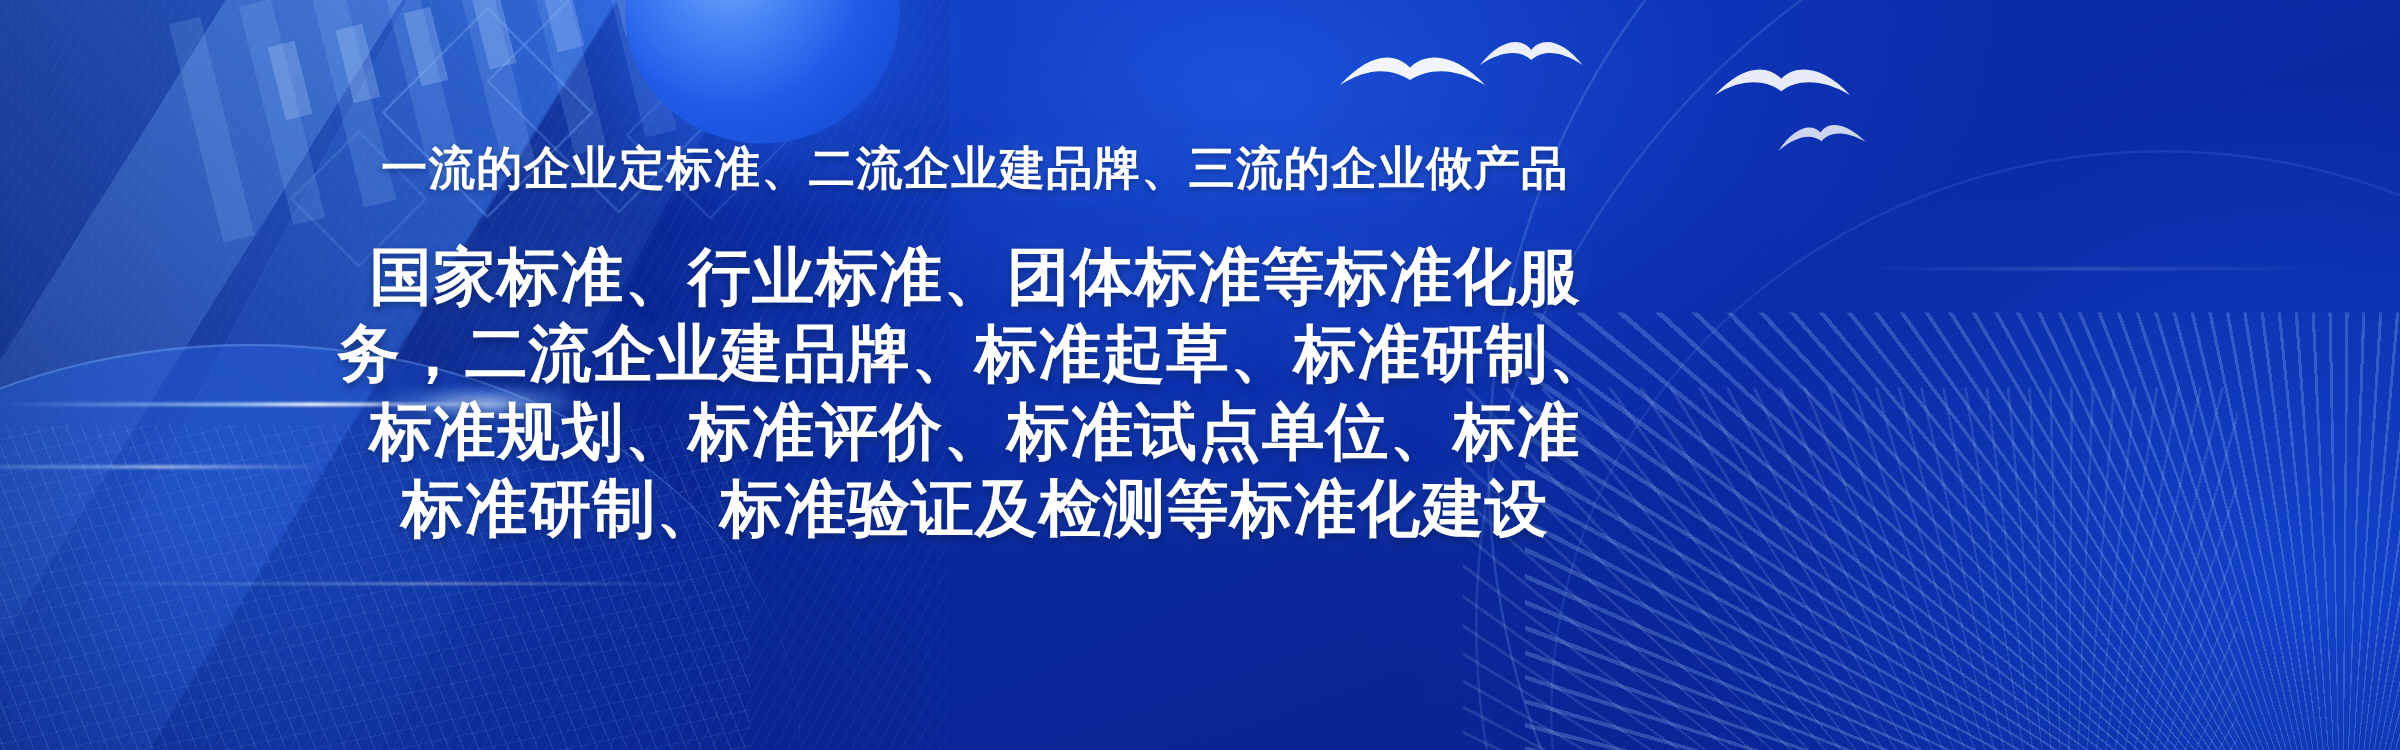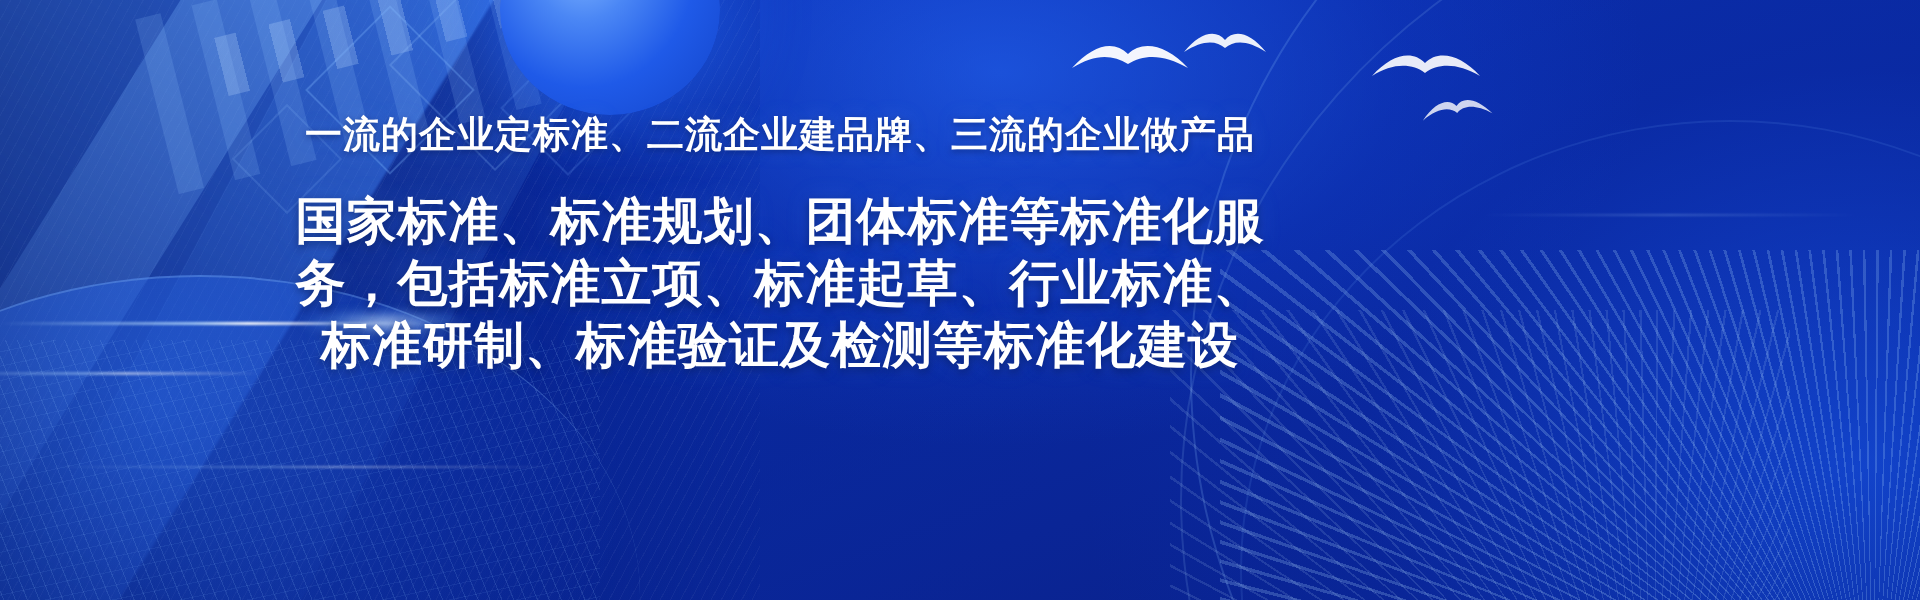--- a/index.html
+++ b/index.html
@@ -247,19 +247,20 @@
       <svg width="74" height="30" viewBox="0 0 74 30">
         <path d="M2 21 C 16 4, 30 1, 37 10 C 44 1, 58 4, 72 21 C 56 10, 44 10, 37 17 C 30 10, 18 10, 2 21 Z" fill="#ffffff" opacity="0.8"></path>
       </svg>
     </div>
   </div>
 
   <div class="text-wrap">
     <div id="headline">一流的企业定标准、二流企业建品牌、三流的企业做产品</div>
 
     <div id="body-text">
-      <span class="bline">国家标准、标准规划、团体标准等标准化服</span>
-      <span class="bline">务，包括标准立项、标准起草、行业标准、</span>
+      <span class="bline">国家标准、行业标准、团体标准等标准化服</span>
+      <span class="bline">务，二流企业建品牌、标准起草、标准研制、</span>
+      <span class="bline">标准规划、标准评价、标准试点单位、标准</span>
       <span class="bline">标准研制、标准验证及检测等标准化建设</span>
     </div>
   </div>
 
 </div>
 
 </body></html>

